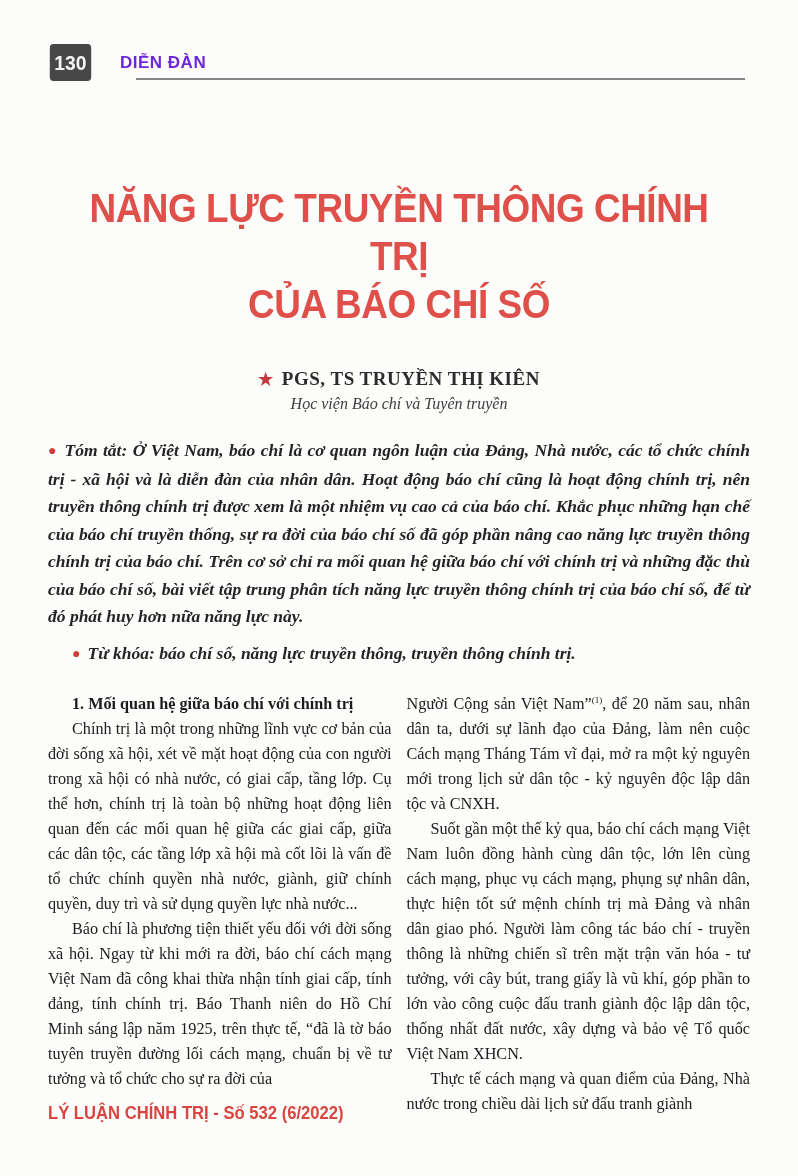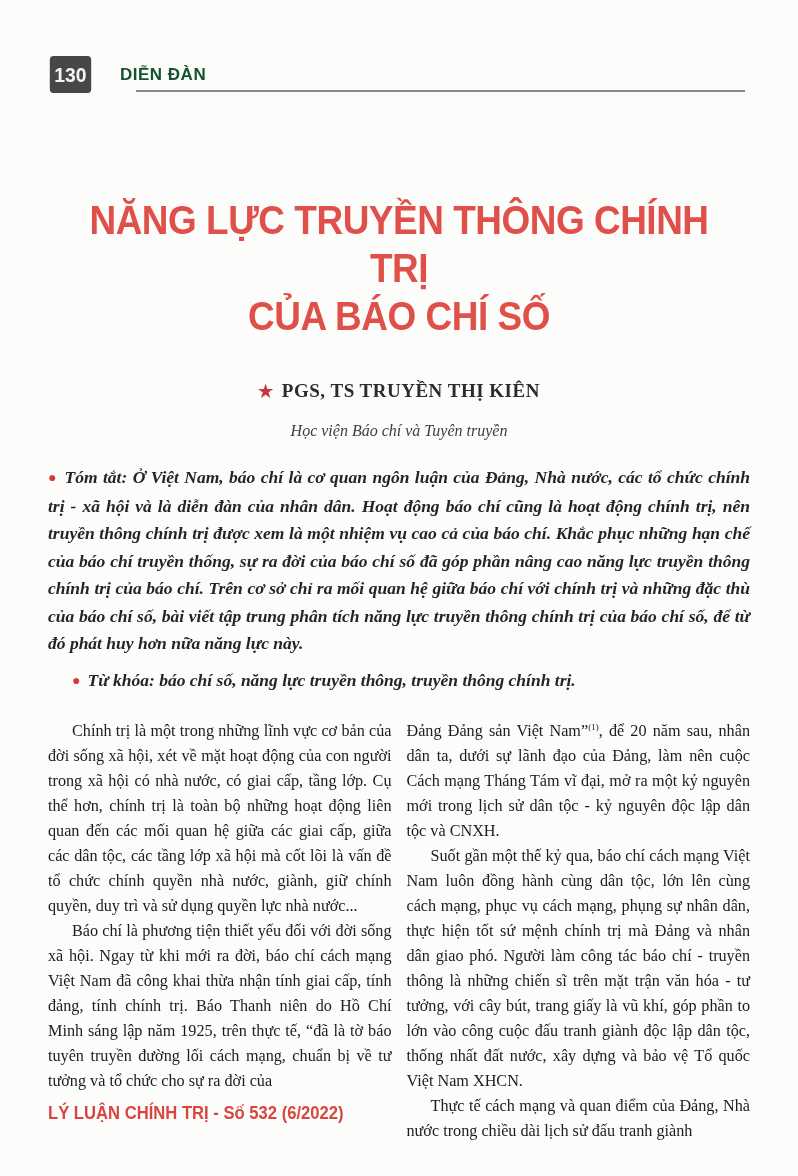--- a/index.html
+++ b/index.html
@@ -4,39 +4,39 @@
 <style>
   * { margin: 0; padding: 0; box-sizing: border-box; }
   html, body { width: 798px; height: 1176px; }
   body {
     background: #fcfcfa;
     font-family: "Liberation Serif", serif;
     color: #1e1e1e;
     position: relative;
     overflow: hidden;
   }
-  .page { padding: 16px 48px; position: relative; height: 100%; }
+  .page { padding: 4px 48px; position: relative; height: 100%; }
 
   
   .header { display: flex; align-items: center; padding-top: 40px; position: relative; }
   .page-badge {
     width: 45px; height: 37px;
     background: #474747; color: #f5f5f5;
     border-radius: 4px;
     display: flex; align-items: center; justify-content: center;
     font-family: "Liberation Sans", sans-serif;
     font-weight: bold; font-size: 21px;
     transform: scaleX(0.92);
     position: relative; z-index: 2;
   }
   .section-label {
     margin-left: 27px;
     font-family: "Liberation Sans", sans-serif;
     font-weight: bold; font-size: 17px;
-    letter-spacing: 0.5px; color: #14532d;
+    letter-spacing: 0.5px; color: #6d28d9;
   }
   .header-rule {
     position: absolute; left: 88px; right: 5px; top: 74px;
     height: 2px; background: #878787; z-index: 1;
   }
 
   
   .article-title {
     margin-top: 103px;
     text-align: center;
@@ -47,21 +47,21 @@
     letter-spacing: -0.5px;
     transform: scaleX(0.9);
     transform-origin: center;
   }
   .author-line {
     margin-top: 40px; text-align: center;
     font-weight: bold; font-size: 19px; letter-spacing: 0.5px; color: #2c2c2c;
   }
   .author-star { font-size: 17px; margin-right: 8px; }
   .affiliation {
-    margin-top: 20px; text-align: center;
+    margin-top: 5px; text-align: center;
     font-style: italic; font-size: 16px; color: #3d3d3d;
   }
 
   
   .abstract-block {
     margin-top: 24px;
     font-style: italic; font-weight: 600;
     font-size: 17.5px; line-height: 27.5px;
     text-align: justify; color: #242424;
   }
@@ -117,25 +117,26 @@
   <div class="abstract-block">
     <span class="bullet" style="color: rgb(210, 59, 54);">●</span><span class="inline-label">Tóm tắt:</span><span> Ở Việt Nam, báo chí là cơ quan ngôn luận của Đảng, Nhà nước, các tổ chức chính trị - xã hội và là diễn đàn của nhân dân. Hoạt động báo chí cũng là hoạt động chính trị, nên truyền thông chính trị được xem là một nhiệm vụ cao cả của báo chí. Khắc phục những hạn chế của báo chí truyền thống, sự ra đời của báo chí số đã góp phần nâng cao năng lực truyền thông chính trị của báo chí. Trên cơ sở chỉ ra mối quan hệ giữa báo chí với chính trị và những đặc thù của báo chí số, bài viết tập trung phân tích năng lực truyền thông chính trị của báo chí số, để từ đó phát huy hơn nữa năng lực này.</span>
   </div>
 
   <div class="keywords-block">
     <span class="bullet" style="color: rgb(210, 59, 54);">●</span><span class="inline-label">Từ khóa:</span><span> báo chí số, năng lực truyền thông, truyền thông chính trị.</span>
   </div>
 
   <div class="columns">
     <div class="col">
+      <div class="sec-heading">1. Mối quan hệ giữa báo chí với chính trị</div>
       <p>Chính trị là một trong những lĩnh vực cơ bản của đời sống xã hội, xét về mặt hoạt động của con người trong xã hội có nhà nước, có giai cấp, tầng lớp. Cụ thể hơn, chính trị là toàn bộ những hoạt động liên quan đến các mối quan hệ giữa các giai cấp, giữa các dân tộc, các tầng lớp xã hội mà cốt lõi là vấn đề tổ chức chính quyền nhà nước, giành, giữ chính quyền, duy trì và sử dụng quyền lực nhà nước...</p>
       <p>Báo chí là phương tiện thiết yếu đối với đời sống xã hội. Ngay từ khi mới ra đời, báo chí cách mạng Việt Nam đã công khai thừa nhận tính giai cấp, tính đảng, tính chính trị. Báo Thanh niên do Hồ Chí Minh sáng lập năm 1925, trên thực tế, “đã là tờ báo tuyên truyền đường lối cách mạng, chuẩn bị về tư tưởng và tổ chức cho sự ra đời của</p>
     </div>
     <div class="col">
-      <p style="text-indent:0"><span>Đảng Đảng sản Việt Nam”</span><sup>(1)</sup><span>, để 20 năm sau, nhân dân ta, dưới sự lãnh đạo của Đảng, làm nên cuộc Cách mạng Tháng Tám vĩ đại, mở ra một kỷ nguyên mới trong lịch sử dân tộc - kỷ nguyên độc lập dân tộc và CNXH.</span></p>
+      <p style="text-indent:0"><span>Người Cộng sản Việt Nam”</span><sup>(1)</sup><span>, để 20 năm sau, nhân dân ta, dưới sự lãnh đạo của Đảng, làm nên cuộc Cách mạng Tháng Tám vĩ đại, mở ra một kỷ nguyên mới trong lịch sử dân tộc - kỷ nguyên độc lập dân tộc và CNXH.</span></p>
       <p>Suốt gần một thế kỷ qua, báo chí cách mạng Việt Nam luôn đồng hành cùng dân tộc, lớn lên cùng cách mạng, phục vụ cách mạng, phụng sự nhân dân, thực hiện tốt sứ mệnh chính trị mà Đảng và nhân dân giao phó. Người làm công tác báo chí - truyền thông là những chiến sĩ trên mặt trận văn hóa - tư tưởng, với cây bút, trang giấy là vũ khí, góp phần to lớn vào công cuộc đấu tranh giành độc lập dân tộc, thống nhất đất nước, xây dựng và bảo vệ Tổ quốc Việt Nam XHCN.</p>
       <p>Thực tế cách mạng và quan điểm của Đảng, Nhà nước trong chiều dài lịch sử đấu tranh giành</p>
     </div>
   </div>
 
   <div class="footer" style="color: rgb(217, 69, 63);">LÝ LUẬN CHÍNH TRỊ - Số 532 (6/2022)</div>
 
 </div>
 
 </body></html>

